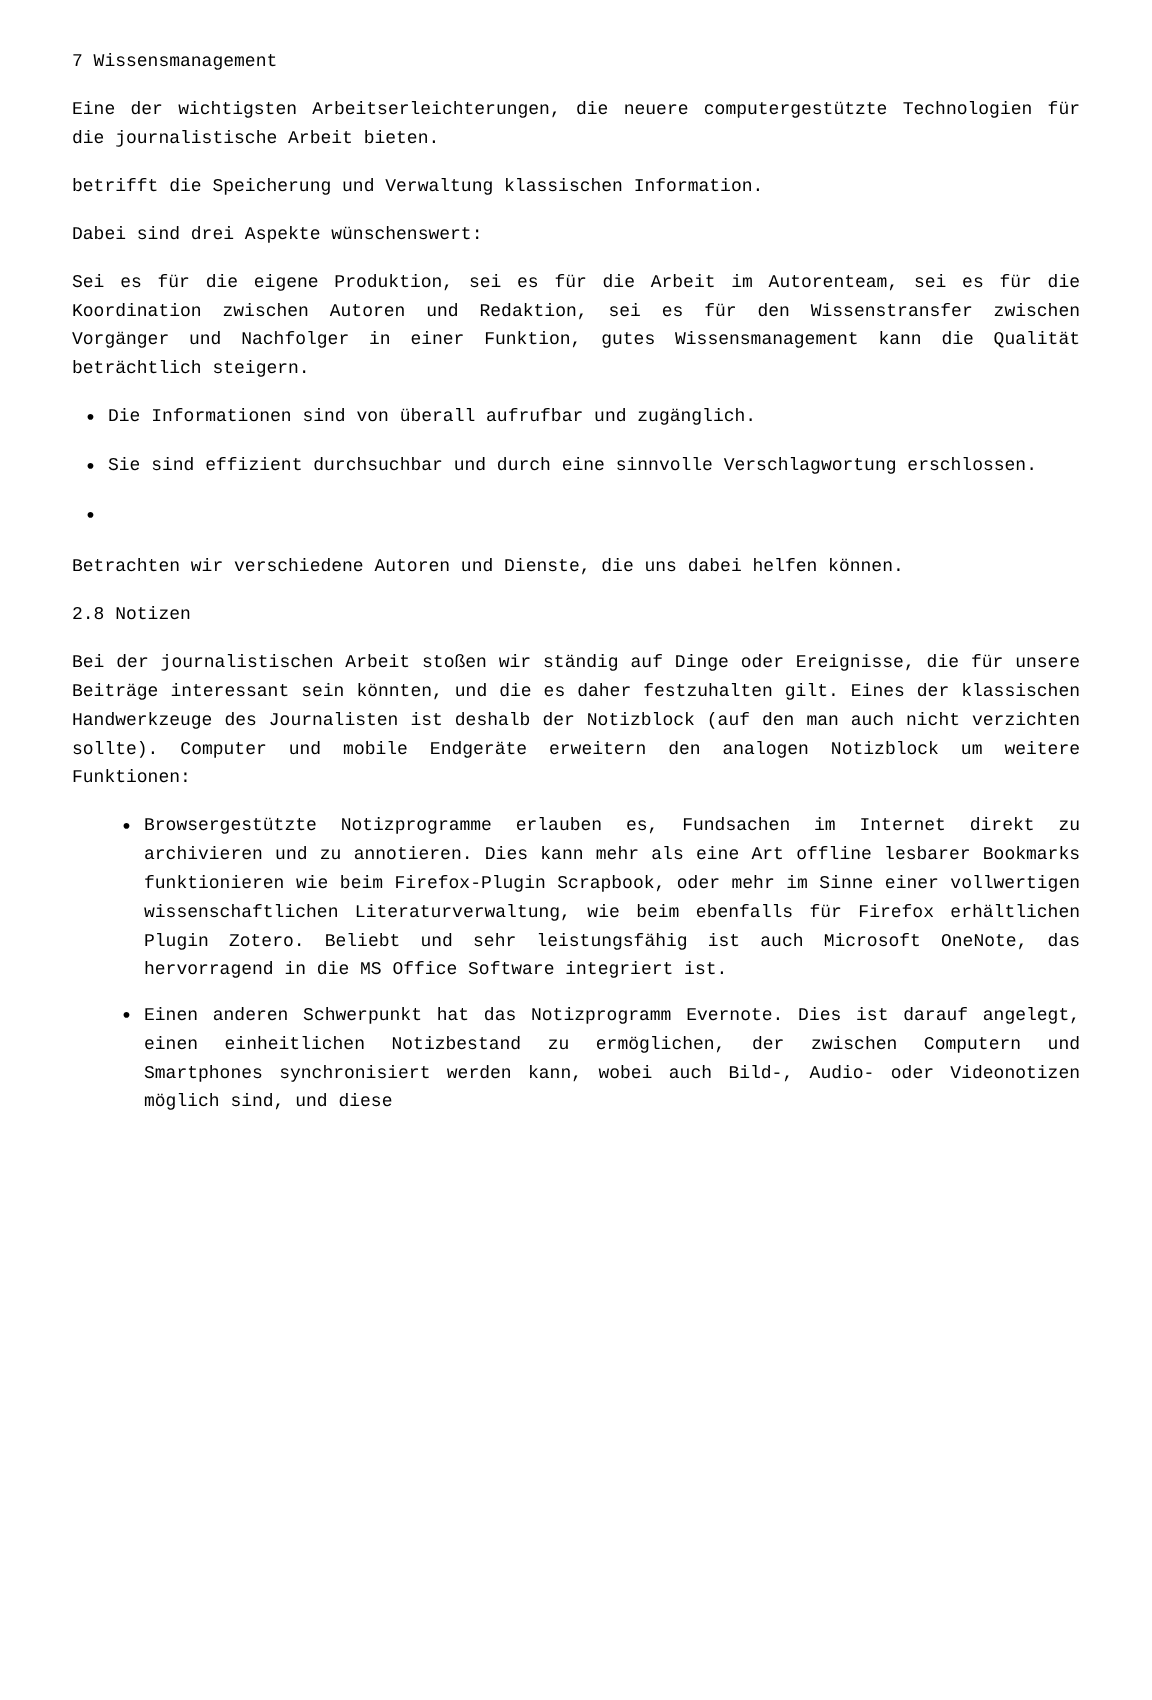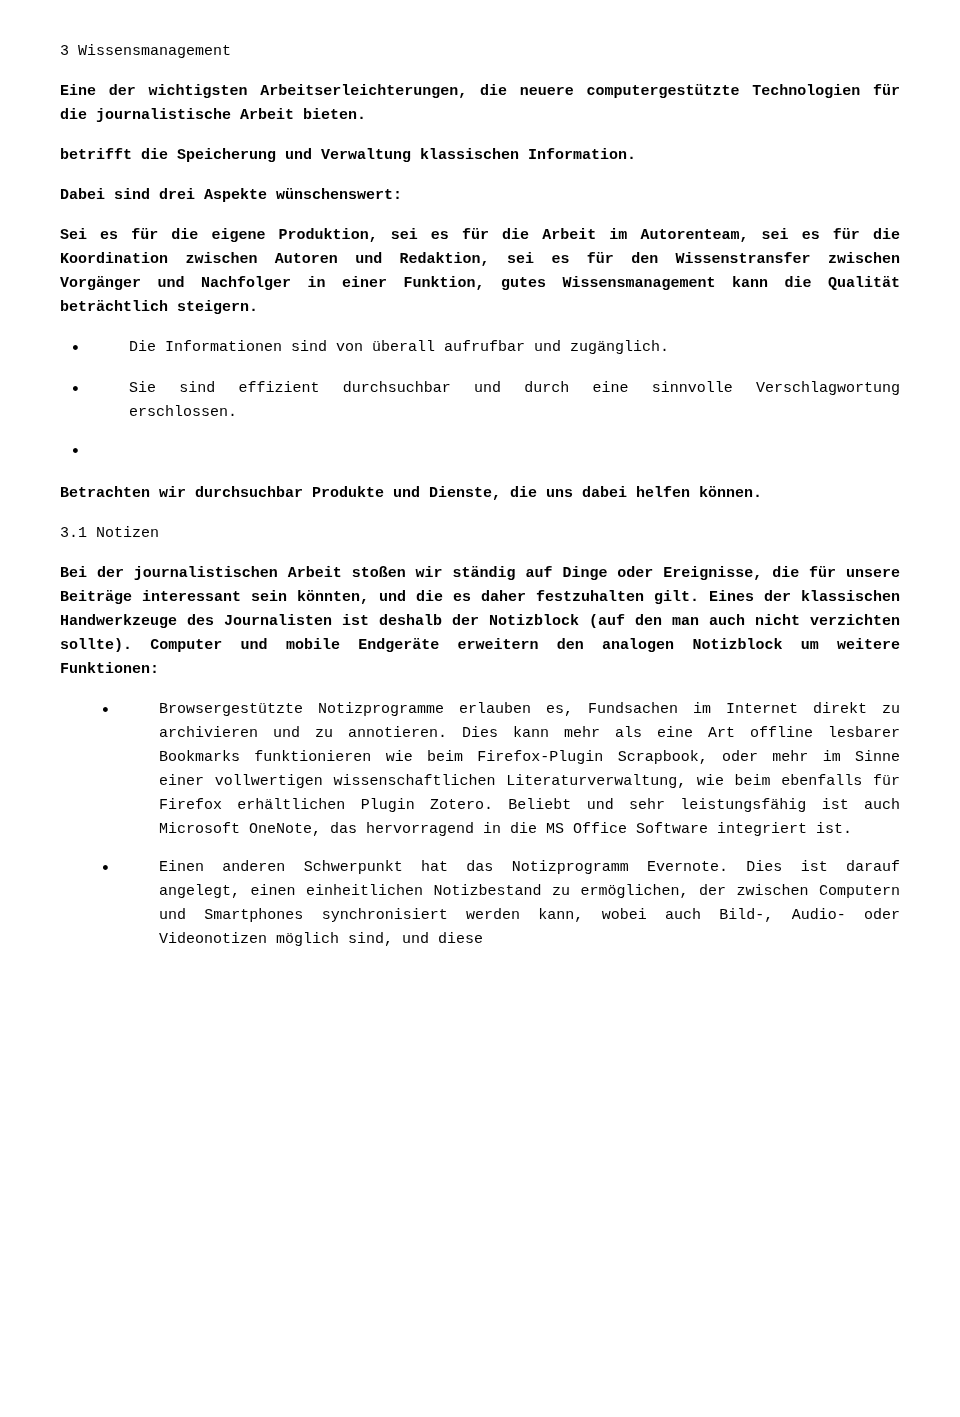--- a/index.html
+++ b/index.html
@@ -19,21 +19,20 @@
       margin: 0 auto;
     }
 
     .content-block {
       width: 100%;
     }
 
     .paragraph {
       margin-bottom: 16px;
       text-align: justify;
-      font-weight: bold;
     }
 
     .heading-1 {
       font-size: 15px;
       font-weight: normal;
       margin-bottom: 16px;
     }
 
     .heading-2 {
       font-size: 15px;
@@ -56,33 +55,32 @@
 
     .bullet-list li .bullet {
       min-width: 30px;
       padding-left: 10px;
       font-size: 18px;
       line-height: 1.5;
     }
 
     .bullet-list li .text {
       flex: 1;
-      margin-left: 39px;
     }
 
     .indent-list {
       margin-left: 30px;
     }
   </style>
 </head>
 <body>
 
 <div class="content-block">
 
-  <p class="heading-1">3 Wissensmanagement</p>
+  <p class="heading-1">7 Wissensmanagement</p>
 
   <p class="paragraph">Eine der wichtigsten Arbeitserleichterungen, die neuere computergestützte Technologien für die journalistische Arbeit bieten.</p>
 
   <p class="paragraph">betrifft die Speicherung und Verwaltung klassischen Information.</p>
 
   <p class="paragraph">Dabei sind drei Aspekte wünschenswert:</p>
 
   <p class="paragraph">Sei es für die eigene Produktion, sei es für die Arbeit im Autorenteam, sei es für die Koordination zwischen Autoren und Redaktion, sei es für den Wissenstransfer zwischen Vorgänger und Nachfolger in einer Funktion, gutes Wissensmanagement kann die Qualität beträchtlich steigern.</p>
 
   <ul class="bullet-list">
@@ -92,23 +90,23 @@
     </li>
     <li>
       <span class="bullet">•</span>
       <span class="text">Sie sind effizient durchsuchbar und durch eine sinnvolle Verschlagwortung erschlossen.</span>
     </li>
     <li>
       <span class="bullet">•</span>
     </li>
   </ul>
 
-  <p class="paragraph">Betrachten wir durchsuchbar Produkte und Dienste, die uns dabei helfen können.</p>
+  <p class="paragraph">Betrachten wir verschiedene Autoren und Dienste, die uns dabei helfen können.</p>
 
-  <p class="heading-2">3.1 Notizen</p>
+  <p class="heading-2">2.8 Notizen</p>
 
   <p class="paragraph">Bei der journalistischen Arbeit stoßen wir ständig auf Dinge oder Ereignisse, die für unsere Beiträge interessant sein könnten, und die es daher festzuhalten gilt. Eines der klassischen Handwerkzeuge des Journalisten ist deshalb der Notizblock (auf den man auch nicht verzichten sollte). Computer und mobile Endgeräte erweitern den analogen Notizblock um weitere Funktionen:</p>
 
   <ul class="bullet-list indent-list">
     <li>
       <span class="bullet">•</span>
       <span class="text">Browsergestützte Notizprogramme erlauben es, Fundsachen im Internet direkt zu archivieren und zu annotieren. Dies kann mehr als eine Art offline lesbarer Bookmarks funktionieren wie beim Firefox-Plugin Scrapbook, oder mehr im Sinne einer vollwertigen wissenschaftlichen Literaturverwaltung, wie beim ebenfalls für Firefox erhältlichen Plugin Zotero. Beliebt und sehr leistungsfähig ist auch Microsoft OneNote, das hervorragend in die MS Office Software integriert ist.</span>
     </li>
     <li>
       <span class="bullet">•</span>

